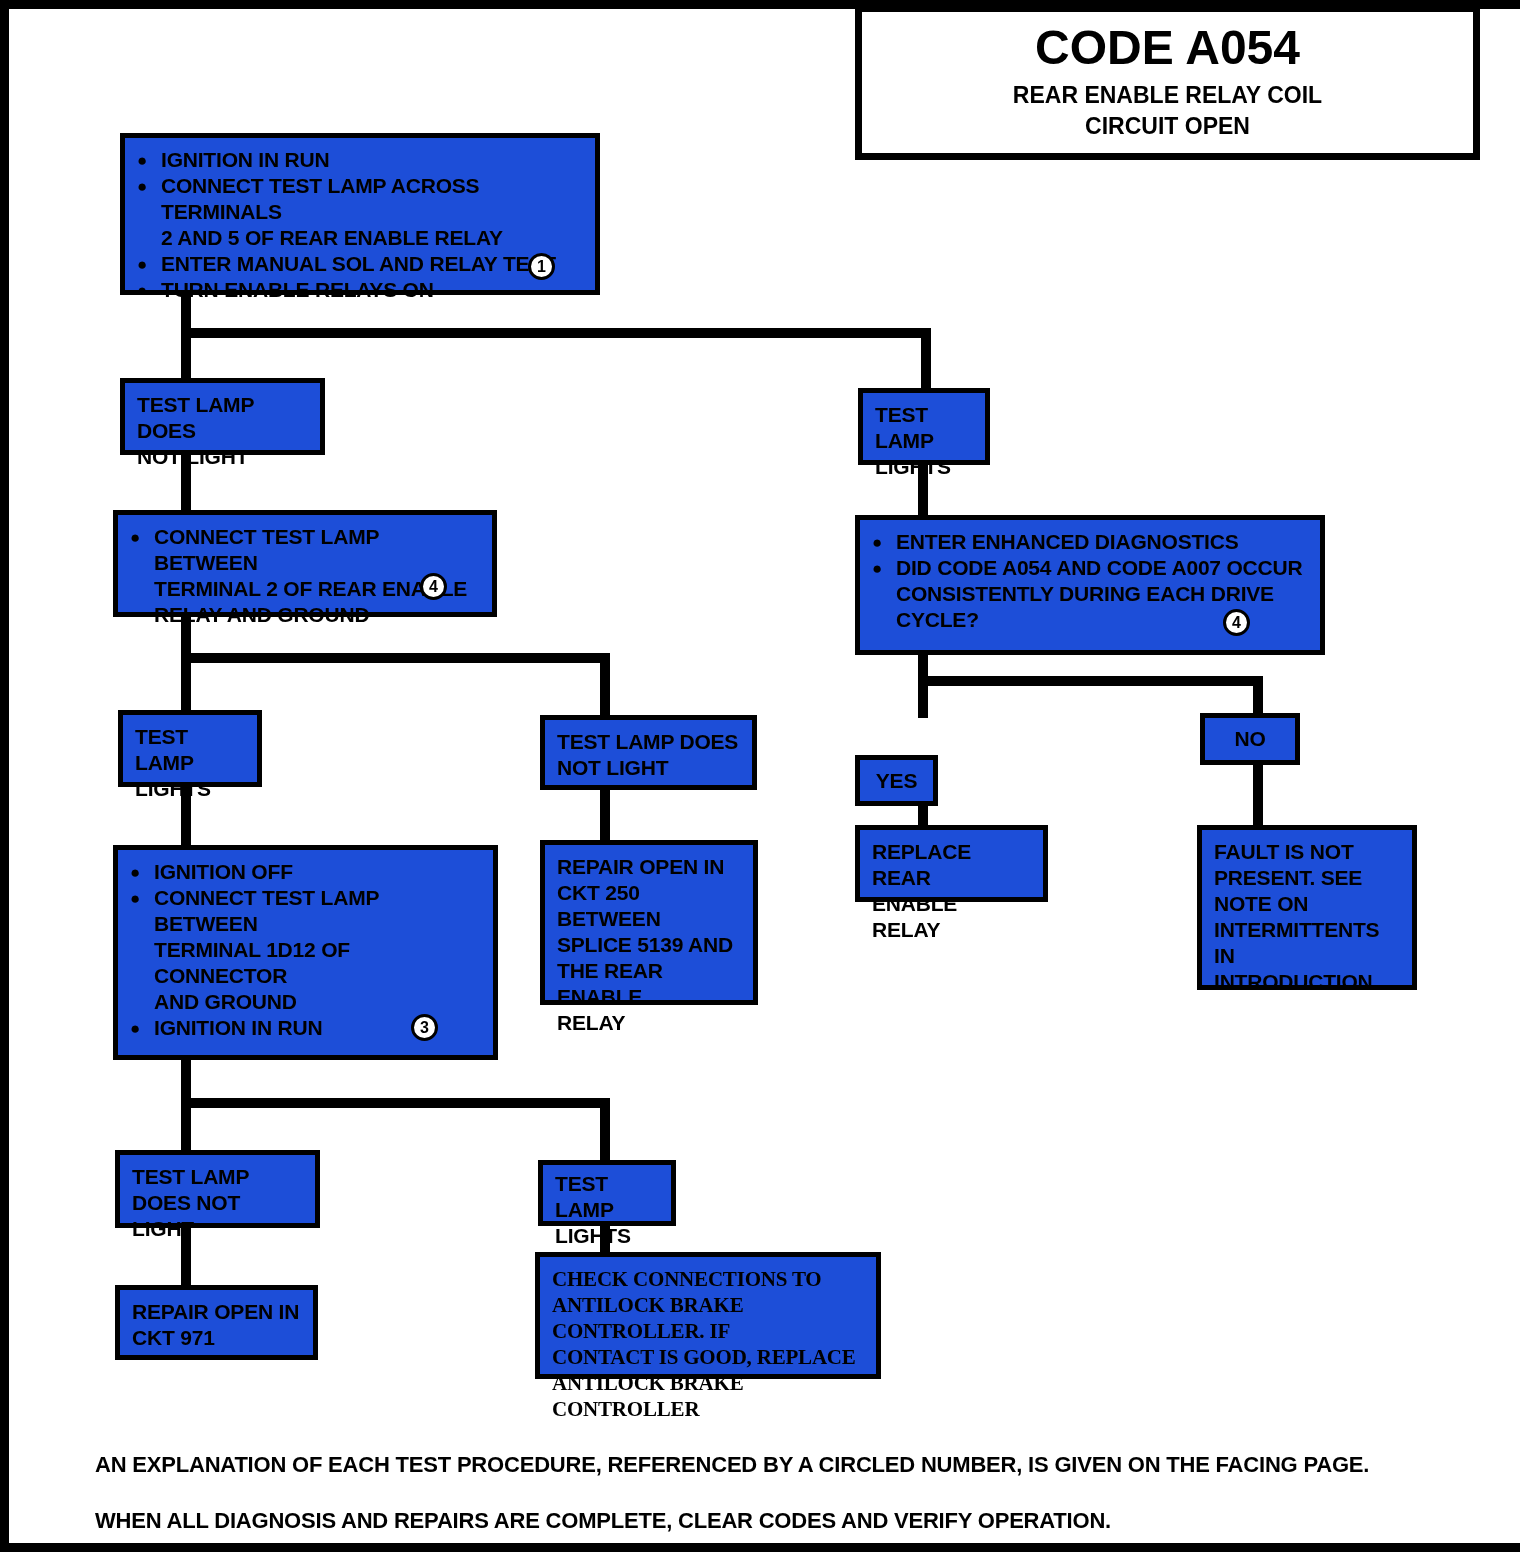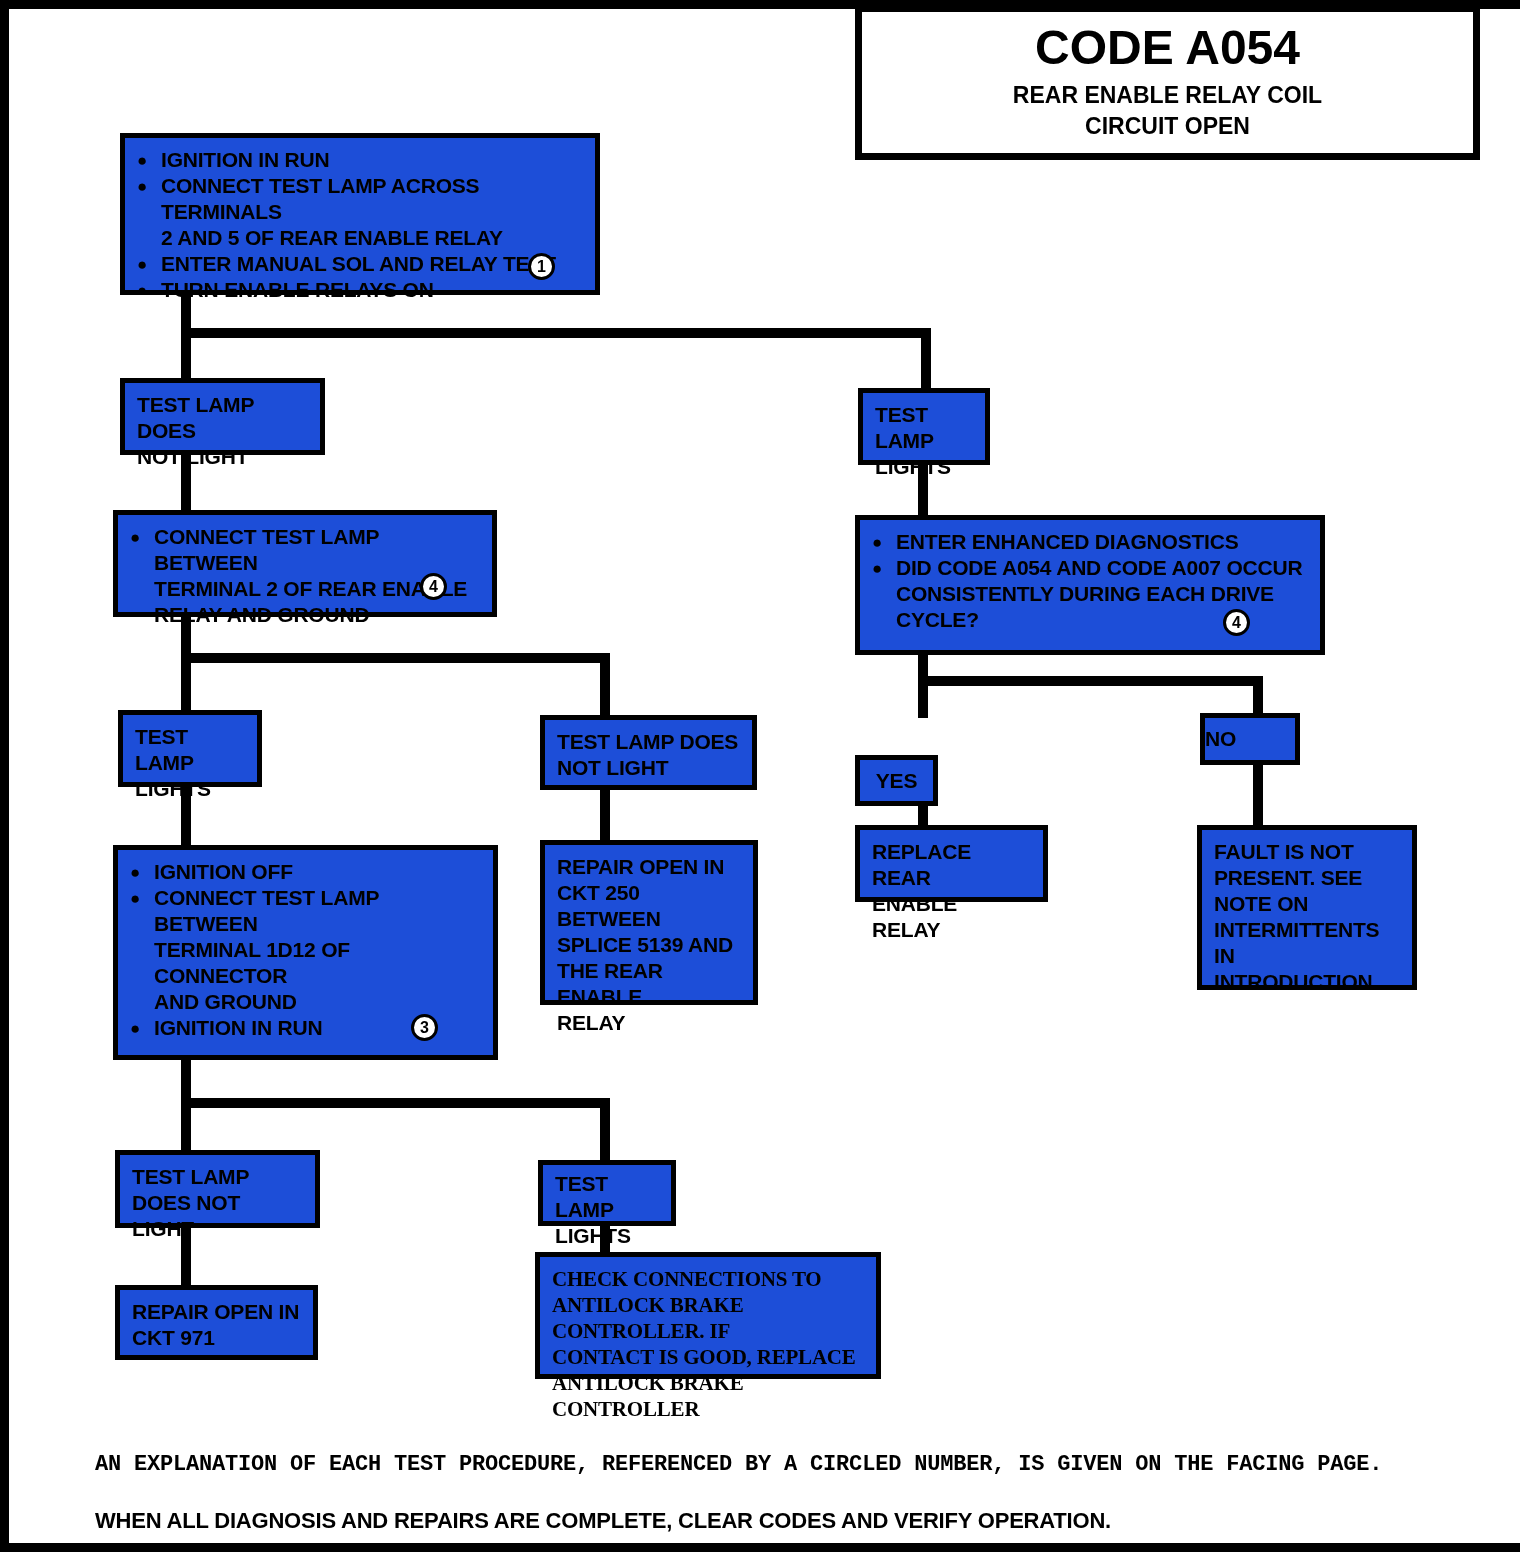--- a/index.html
+++ b/index.html
@@ -105,21 +105,21 @@
 
   <div class="node" style="left:540px;top:715px;width:217px;height:75px;">
     <div class="txt lines">TEST LAMP DOES
 NOT LIGHT</div>
   </div>
 
   <div class="node" style="left:855px;top:715px;width:83px;height:51px;padding:8px 0;text-align:center;margin-top:40px;">
     <div class="txt">YES</div>
   </div>
 
-  <div class="node" style="left:1200px;top:713px;width:100px;height:52px;padding:8px 0;text-align:left;">
+  <div class="node" style="left:1200px;top:713px;width:100px;height:52px;padding:8px 0;text-align:center;">
     <div class="txt">NO</div>
   </div>
 
   <div class="node" style="left:113px;top:845px;width:385px;height:215px;">
     <div class="txt bullet lines">IGNITION OFF</div>
     <div class="txt bullet lines">CONNECT TEST LAMP BETWEEN
 TERMINAL 1D12 OF CONNECTOR
 AND GROUND</div>
     <div class="txt bullet lines">IGNITION IN RUN</div>
     <div class="ref" style="right:55px;bottom:14px;">3</div>
@@ -161,15 +161,15 @@
 CKT 971</div>
   </div>
 
   <div class="node" style="left:535px;top:1252px;width:346px;height:127px;font-family:Liberation Serif, serif;">
     <div class="txt lines">CHECK CONNECTIONS TO
 ANTILOCK BRAKE CONTROLLER. IF
 CONTACT IS GOOD, REPLACE
 ANTILOCK BRAKE CONTROLLER</div>
   </div>
 
-  <div class="footer-line" style="left:95px;top:1452px;font-family:Liberation Mono, monospace;">AN EXPLANATION OF EACH TEST PROCEDURE, REFERENCED BY A CIRCLED NUMBER, IS GIVEN ON THE FACING PAGE.</div>
+  <div class="footer-line" style="left:95px;top:1452px;">AN EXPLANATION OF EACH TEST PROCEDURE, REFERENCED BY A CIRCLED NUMBER, IS GIVEN ON THE FACING PAGE.</div>
   <div class="footer-line" style="left:95px;top:1508px;">WHEN ALL DIAGNOSIS AND REPAIRS ARE COMPLETE, CLEAR CODES AND VERIFY OPERATION.</div>
 </div>
 
 </body></html>

